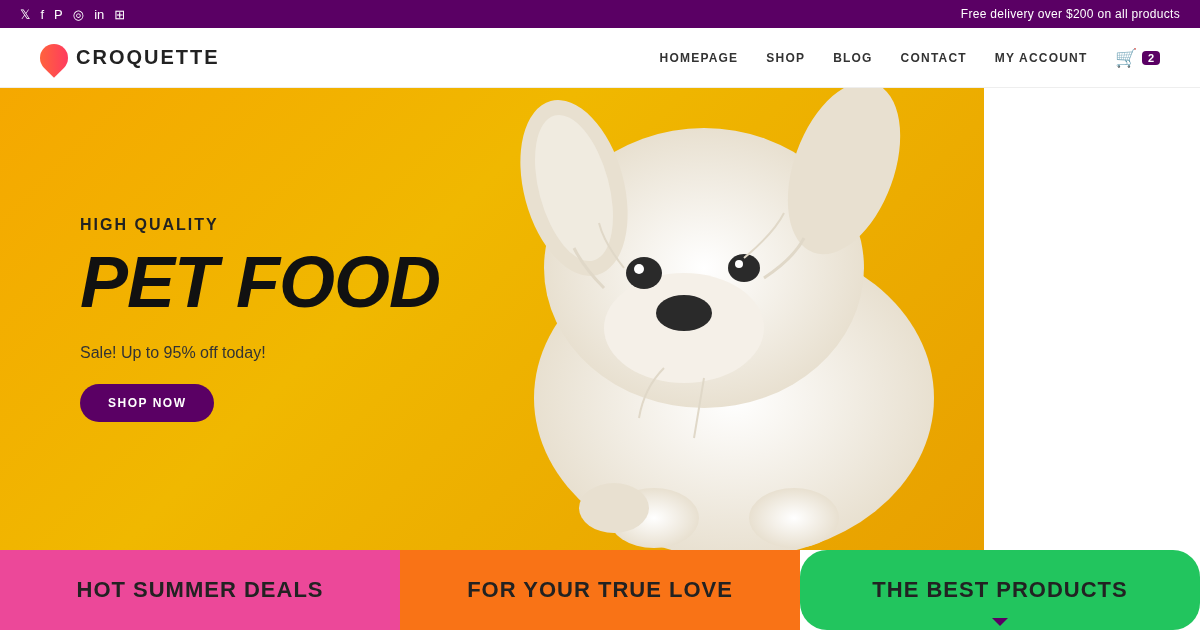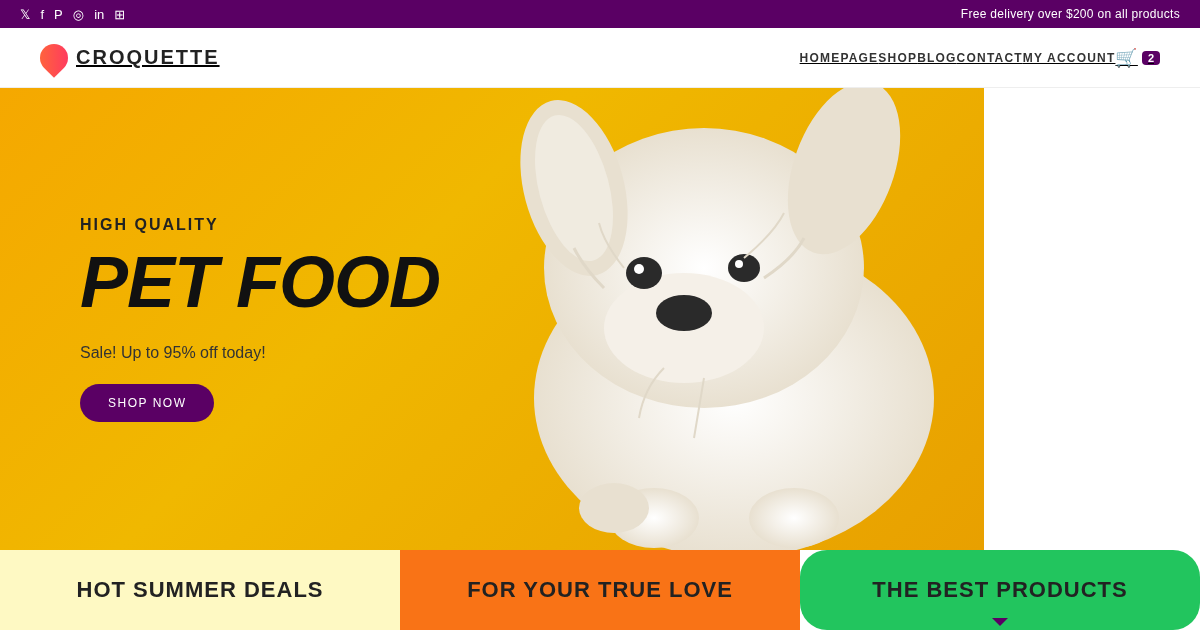--- a/index.html
+++ b/index.html
@@ -22,37 +22,36 @@
 
     
     .header {
       display: flex;
       align-items: center;
       justify-content: space-between;
       padding: 16px 40px;
       height: 60px;
       background: #fff;
       border-bottom: 1px solid #eee;
-      text-decoration: underline;
     }
     .logo { display: flex; align-items: center; gap: 8px; cursor: pointer; }
     .logo-icon {
       width: 28px; height: 28px;
       background: linear-gradient(135deg, #ff6b35, #ff3366);
       border-radius: 50% 50% 50% 0;
       transform: rotate(-45deg);
       flex-shrink: 0;
     }
     .logo-text {
       font-size: 20px;
       font-weight: 900;
       letter-spacing: 2px;
       color: #222;
     }
-    .nav { display: flex; align-items: center; }
+    .nav { display: flex; align-items: center; gap: 28px; }
     .nav-item {
       font-size: 12px;
       font-weight: 700;
       letter-spacing: 1.2px;
       color: #333;
       cursor: pointer;
       text-transform: uppercase;
     }
     .cart-area { display: flex; align-items: center; gap: 4px; cursor: pointer; }
     .cart-icon { font-size: 18px; color: #333; }
@@ -120,21 +119,21 @@
       color: #333;
       margin-bottom: 22px;
     }
     .shop-btn {
       background: #5a0064;
       color: #fff;
       border: none;
       border-radius: 30px;
       padding: 12px 28px;
       font-size: 12px;
-      font-weight: 400;
+      font-weight: 700;
       letter-spacing: 1.5px;
       cursor: pointer;
       text-transform: uppercase;
     }
 
     
     .bottom-banners {
       display: flex;
       height: 80px;
       width: 1200px;
@@ -143,21 +142,21 @@
       flex: 1;
       display: flex;
       align-items: center;
       justify-content: center;
       font-size: 22px;
       font-weight: 900;
       letter-spacing: 1px;
       text-transform: uppercase;
       position: relative;
     }
-    .banner-orange { background: #fef9c3; color: #222; }
+    .banner-orange { background: #ec4899; color: #222; }
     .banner-teal { background: #f97316; color: #222; }
     .banner-gray { background: #22c55e; color: #222; border-radius: 27px; }
     .banner-arrow {
       position: absolute;
       bottom: 4px;
       left: 50%;
       transform: translateX(-50%);
       width: 0; height: 0;
       border-left: 8px solid transparent;
       border-right: 8px solid transparent;

